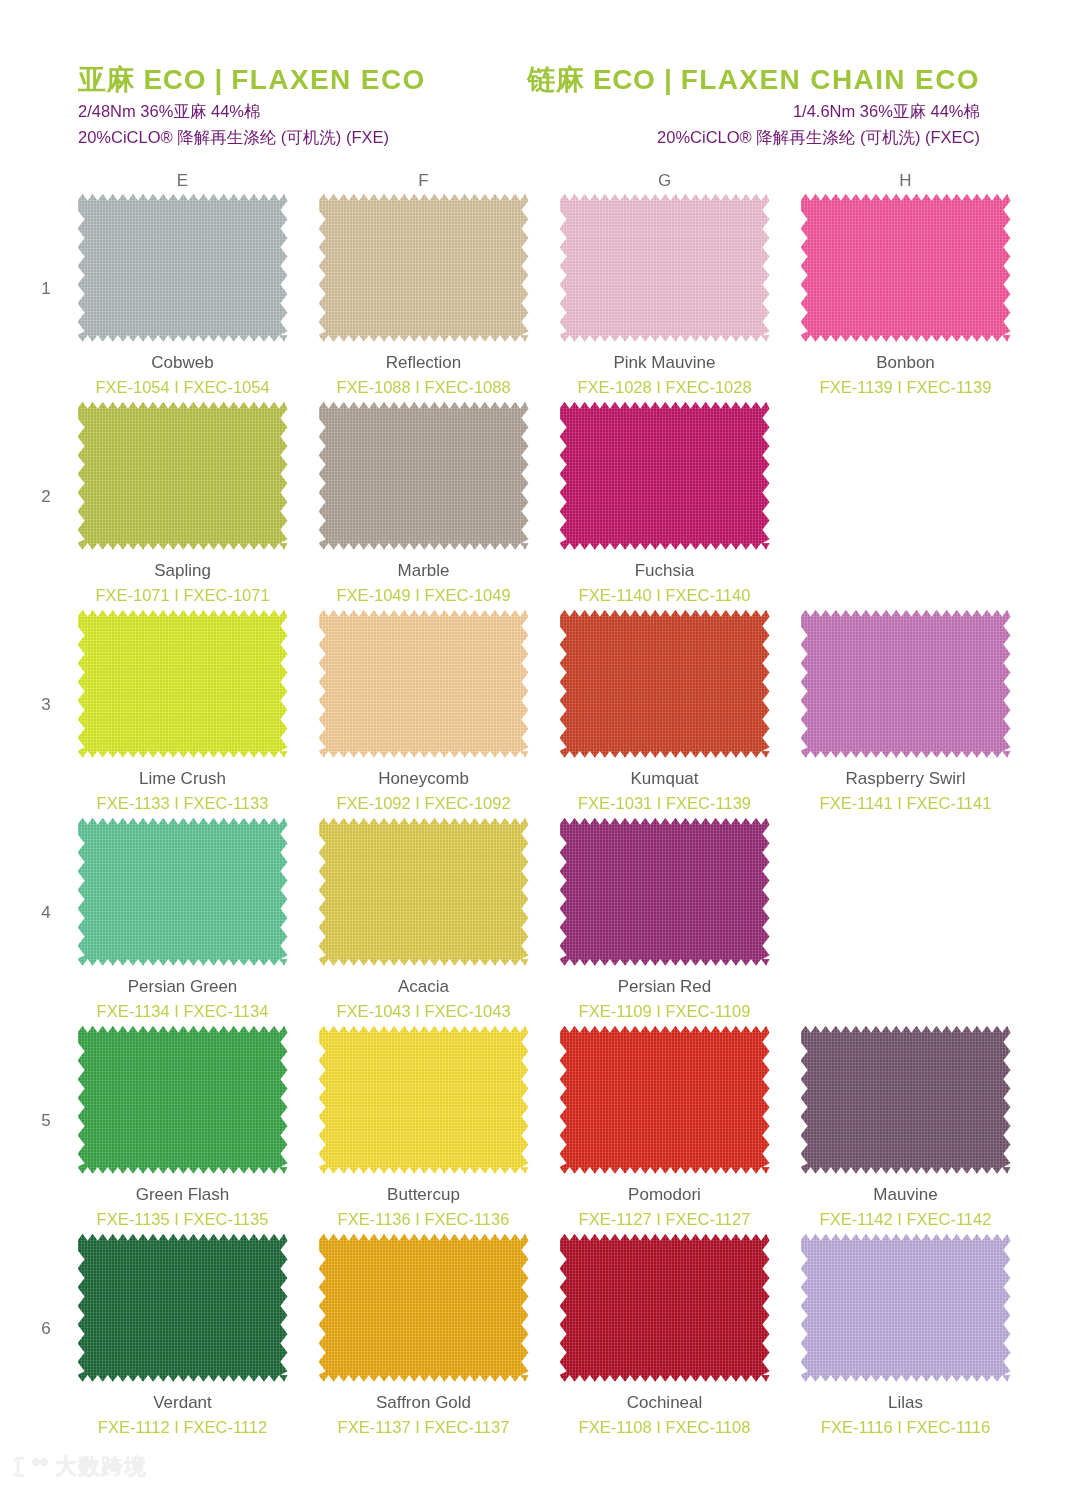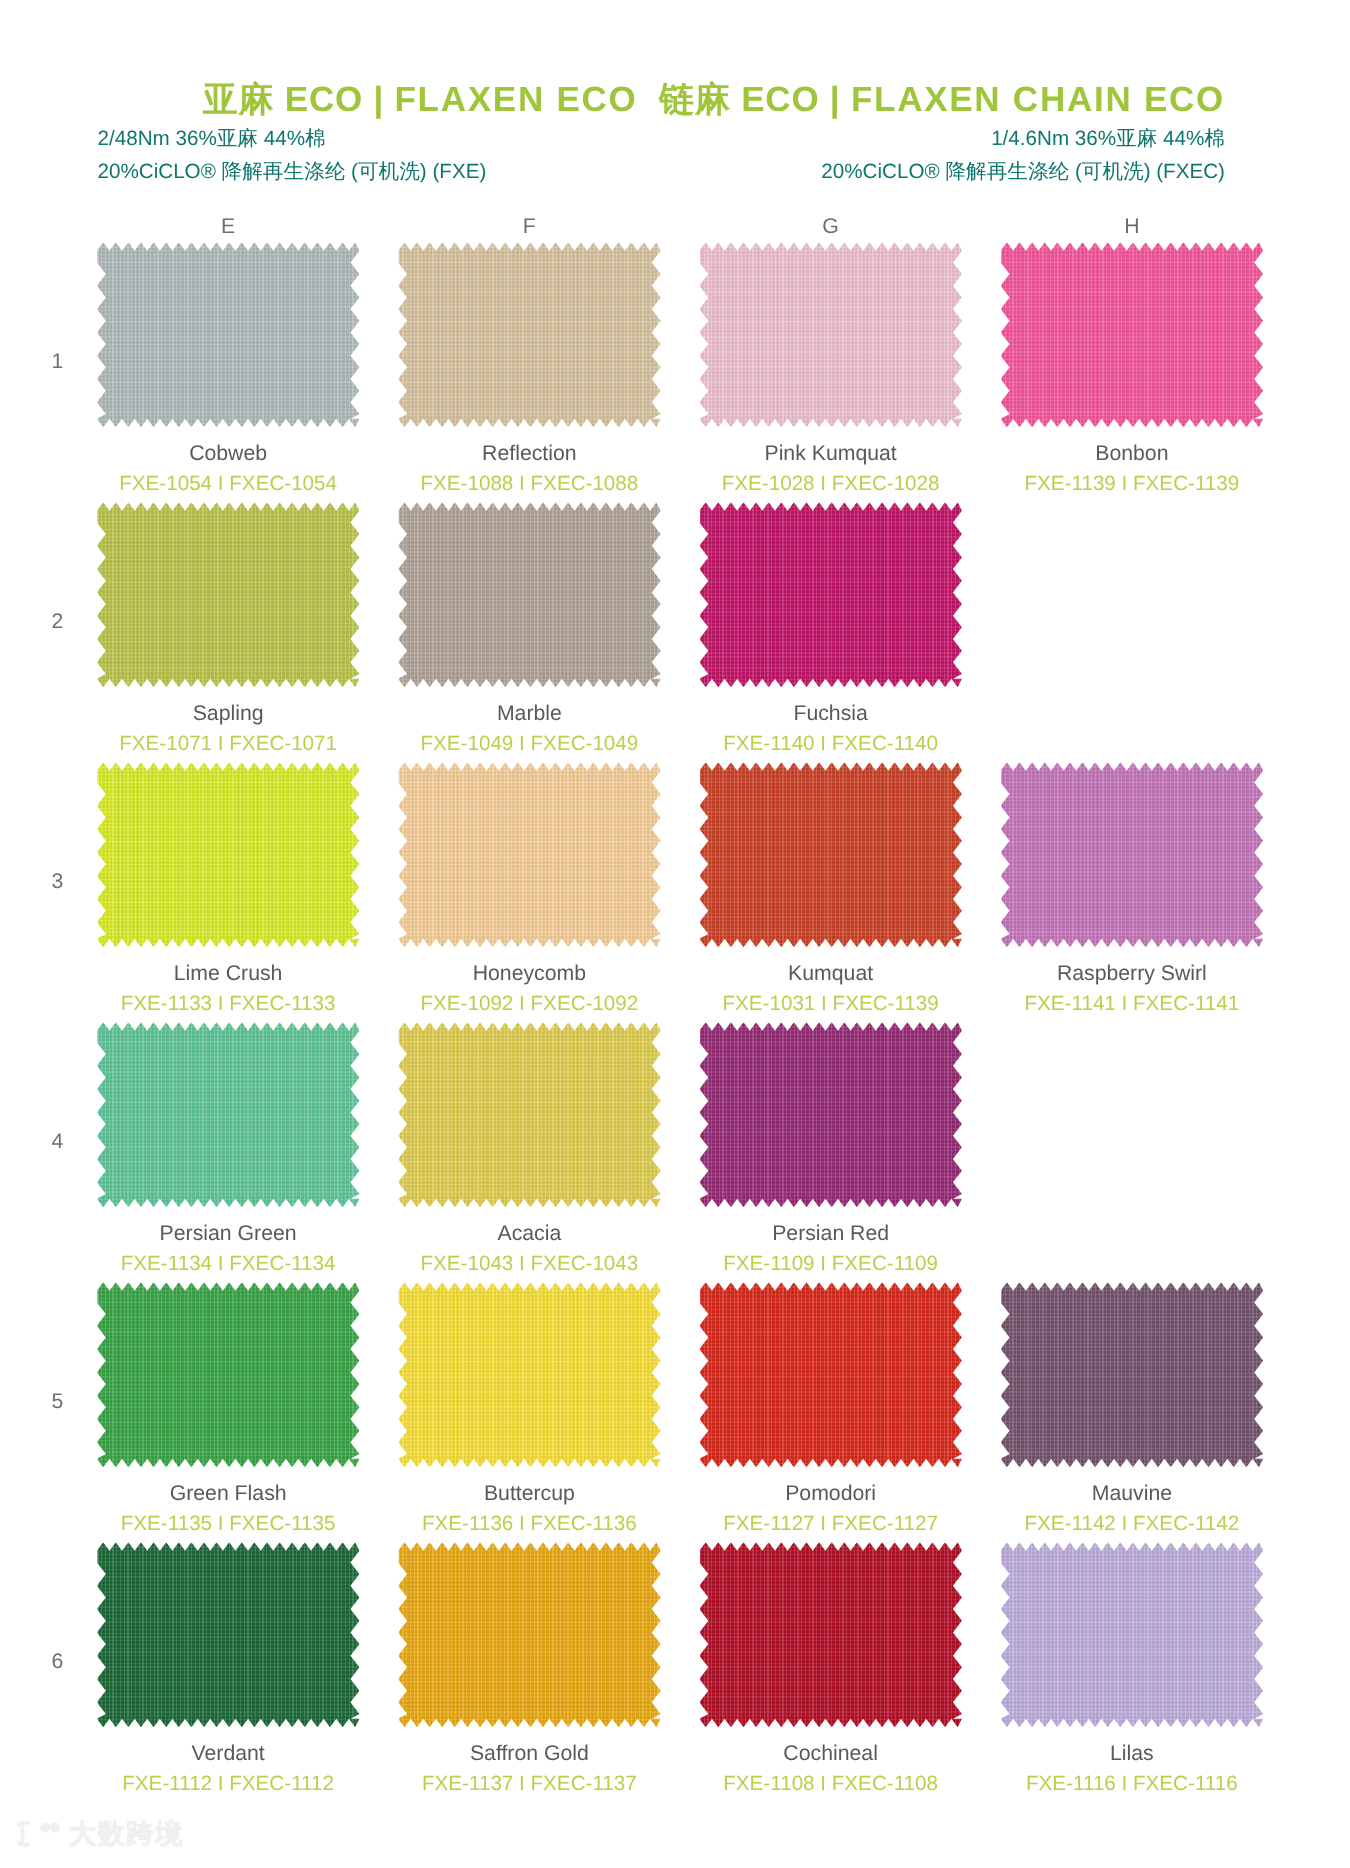--- a/index.html
+++ b/index.html
@@ -22,27 +22,26 @@
   .hdr-block.left  { padding-left: 48px; text-align: left; }
   .hdr-block.right { padding-right: 10px; text-align: right; }
 
   .hdr-title {
     font-size: 28px;
     font-weight: bold;
     color: #9fc63b;
     letter-spacing: 0.6px;
     line-height: 1.25;
     white-space: nowrap;
-    text-align: right;
   }
   .hdr-title .en { letter-spacing: 1.4px; }
 
   .hdr-sub {
     font-size: 16.5px;
-    color: #0f766e;
+    color: #701a75;
     line-height: 1.42;
     margin-top: 3px;
     white-space: nowrap;
   }
 
   
   .grid-wrap {
     position: relative;
     margin-top: 18px;
     padding-left: 30px;
@@ -234,21 +233,21 @@
           <div class="swatch-holder">
             <div class="swatch" style="background: rgb(217, 197, 162);"></div>
           </div>
           <div class="sw-name">Reflection</div>
           <div class="sw-code">FXE-1088 I FXEC-1088</div>
         </div>
         <div class="cell">
           <div class="swatch-holder">
             <div class="swatch" style="background: rgb(240, 194, 212);"></div>
           </div>
-          <div class="sw-name">Pink Kumquat</div>
+          <div class="sw-name">Pink Mauvine</div>
           <div class="sw-code">FXE-1028 I FXEC-1028</div>
         </div>
         <div class="cell">
           <div class="swatch-holder">
             <div class="swatch" style="background: rgb(247, 88, 157);"></div>
           </div>
           <div class="sw-name">Bonbon</div>
           <div class="sw-code">FXE-1139 I FXEC-1139</div>
         </div>
       </div>

